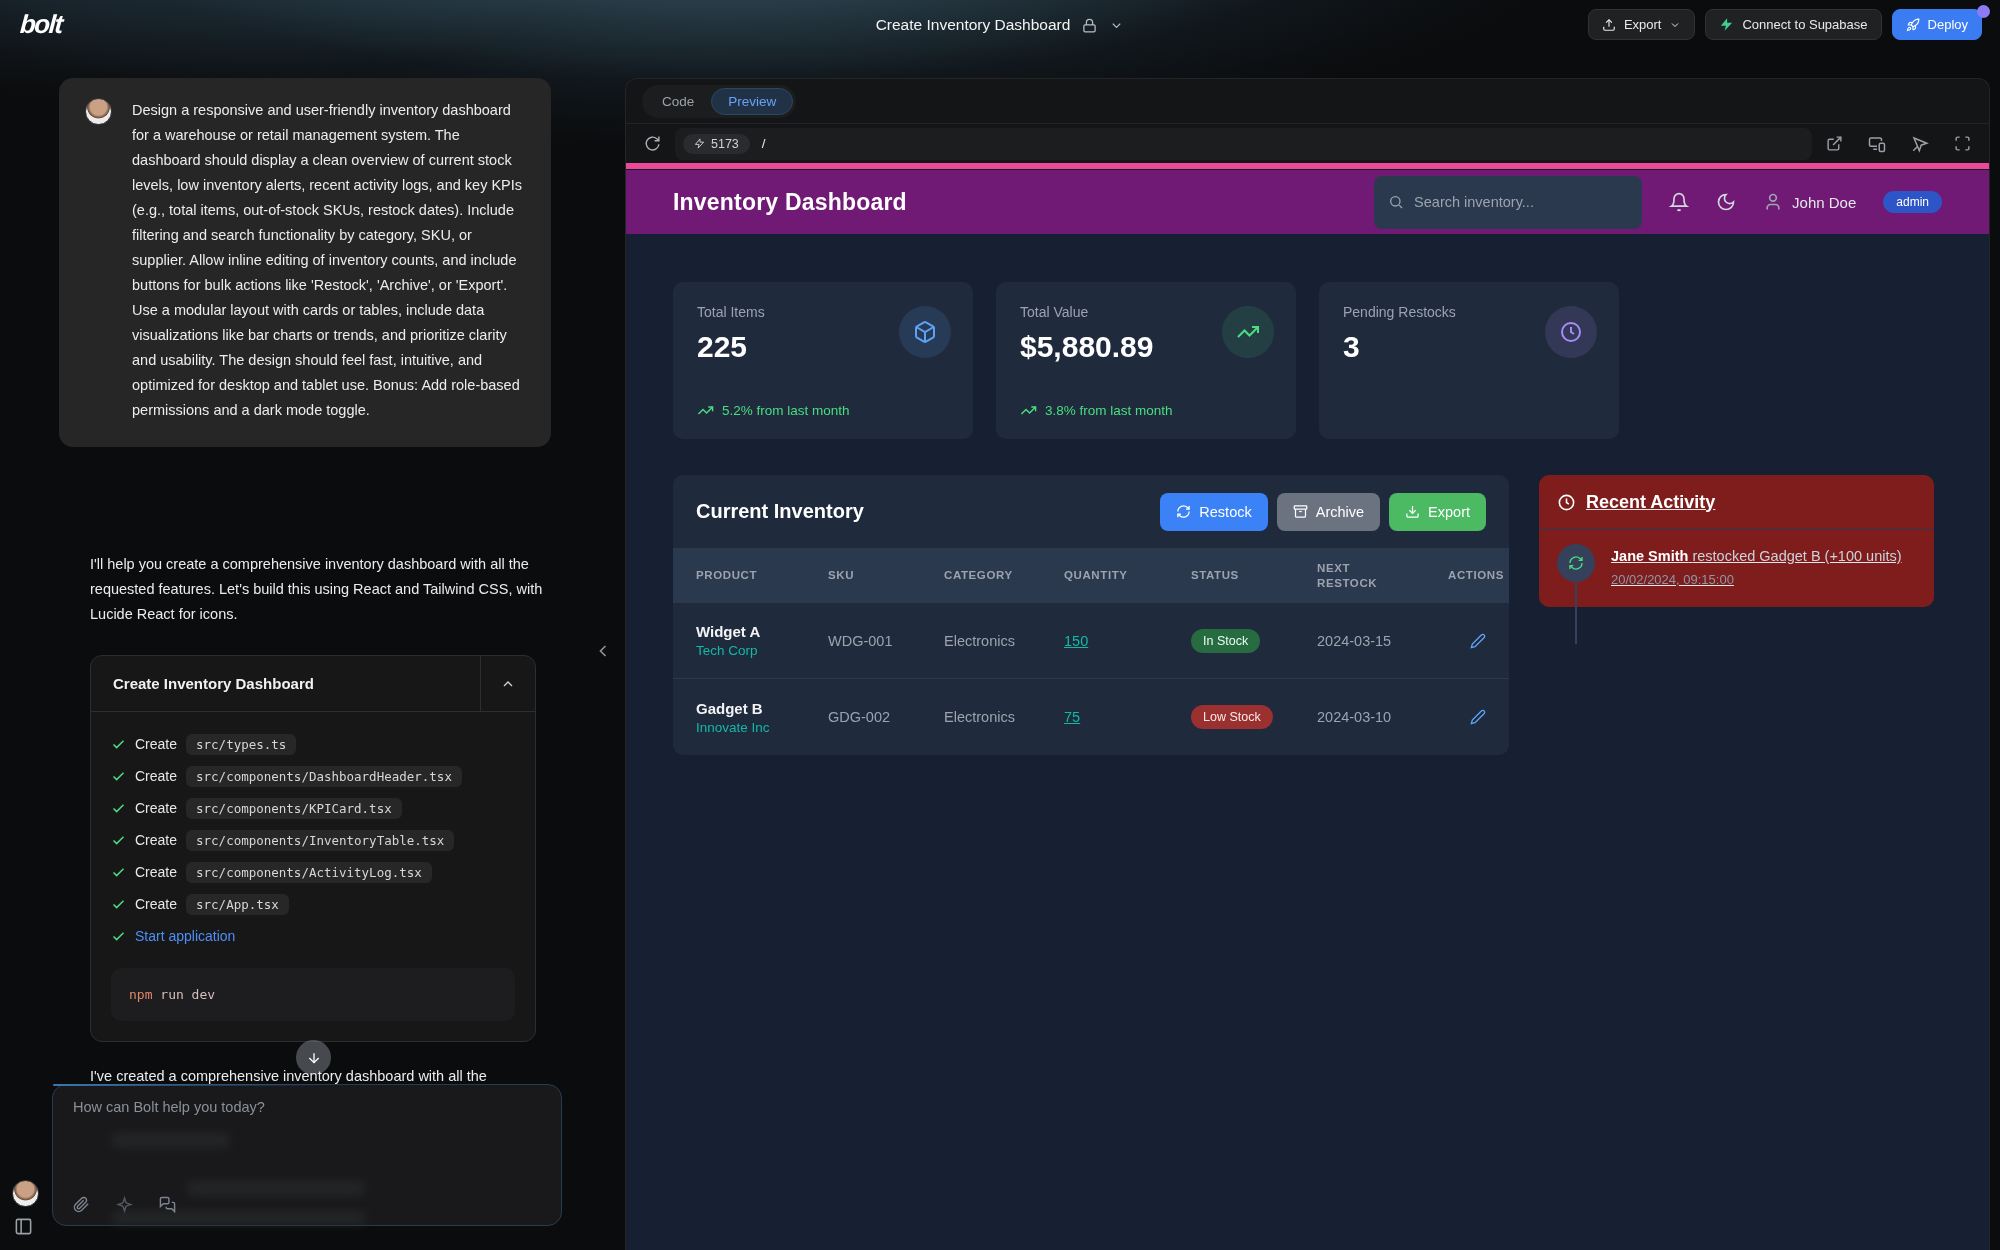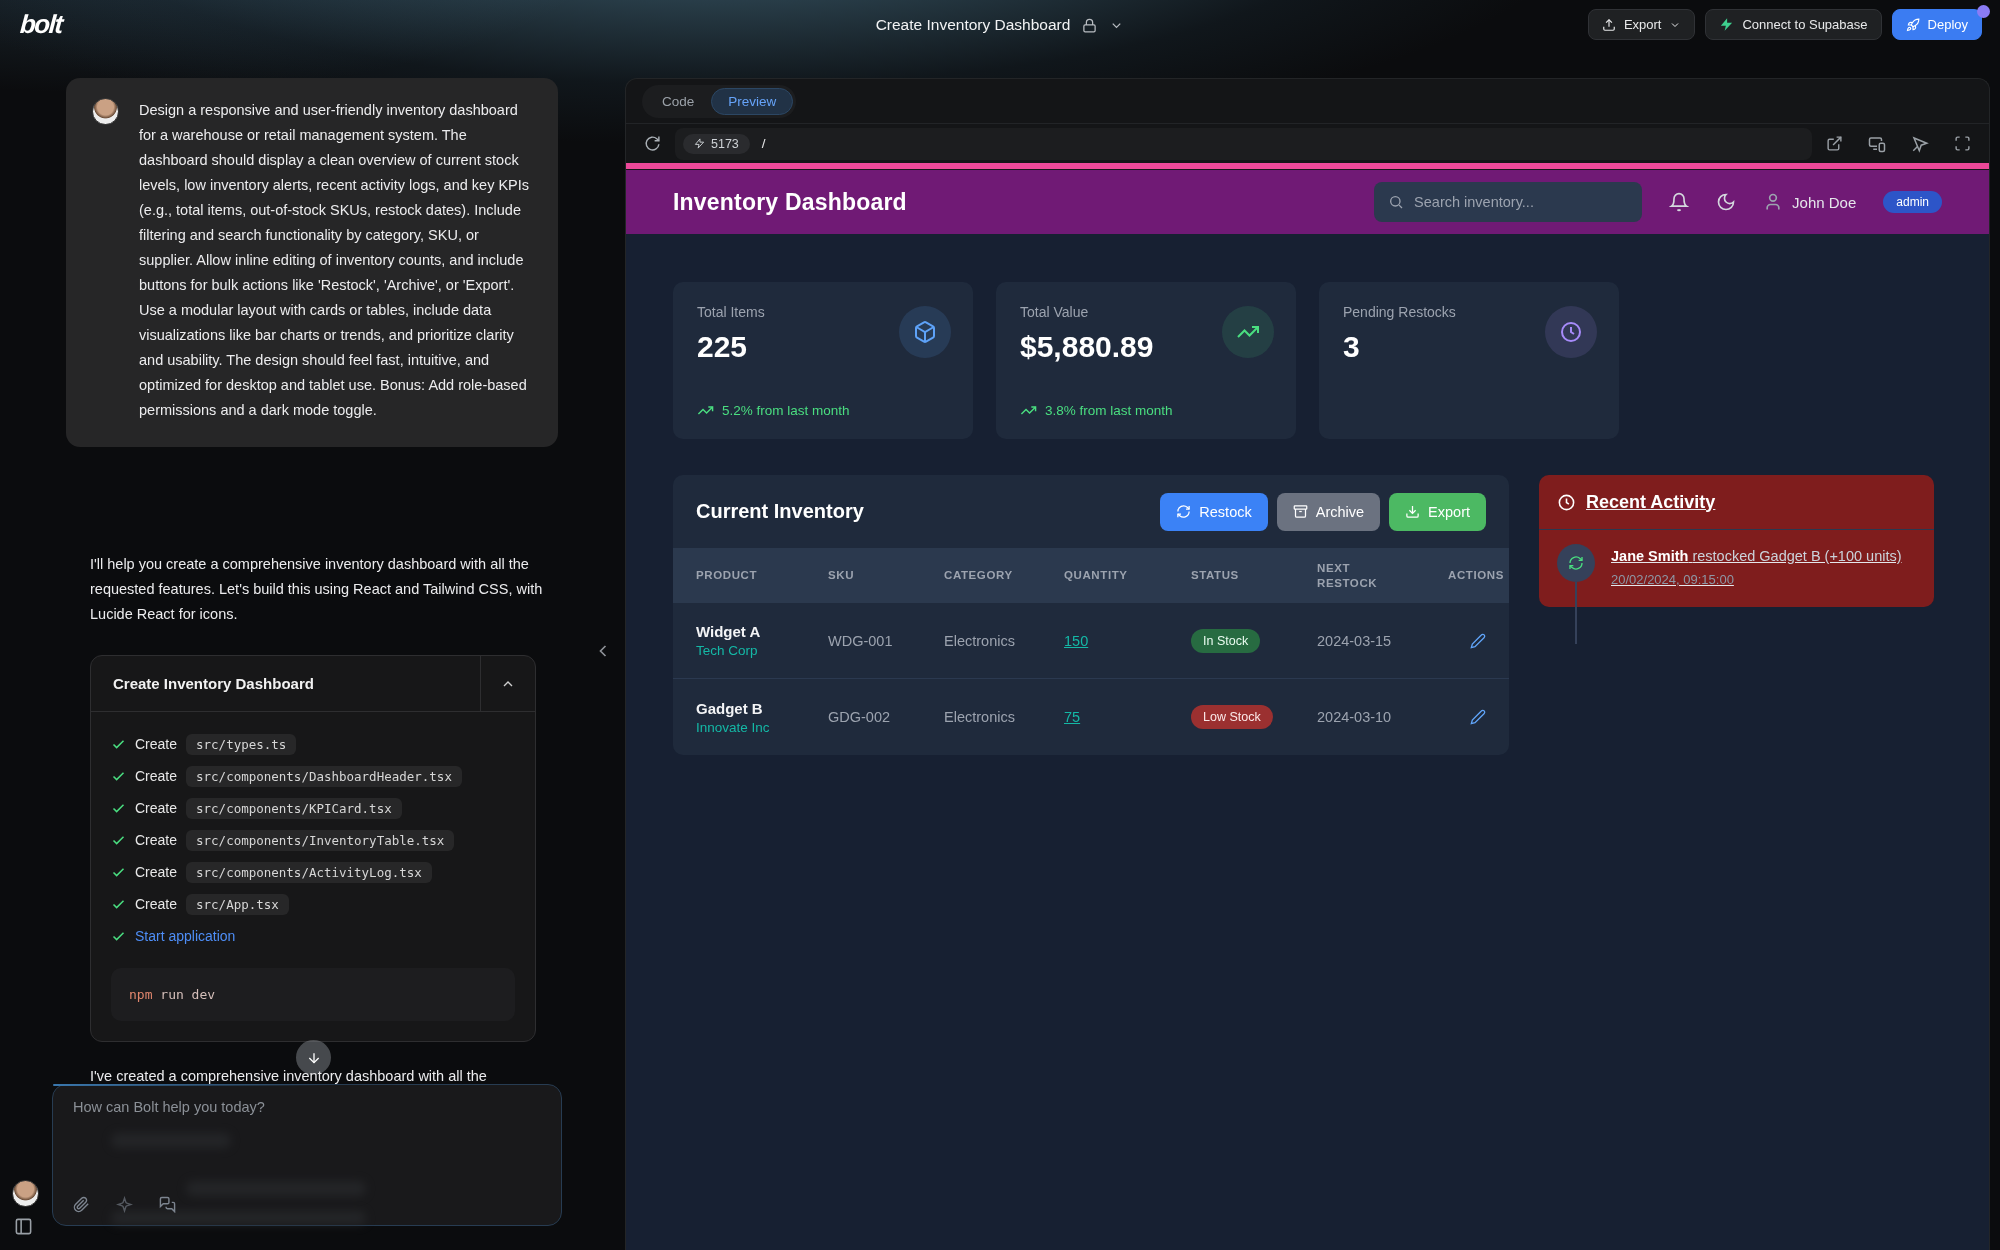--- a/index.html
+++ b/index.html
@@ -17,21 +17,21 @@
   .topbar { position:absolute; left:0; top:0; width:2000px; height:50px; z-index:5; }
   .logo { position:absolute; left:20px; top:9px; font-size:26px; font-weight:bold; font-style:italic; letter-spacing:-1.5px; color:#fff; transform:skewX(-4deg); }
   .proj-title { position:absolute; left:0; right:0; top:0; height:50px; display:flex; align-items:center; justify-content:center; gap:12px; }
   .proj-title .t { font-size:15.5px; color:#f2f3f4; }
   .topbar-right { position:absolute; right:18px; top:9px; display:flex; gap:10px; align-items:center; }
   .tb-btn { display:flex; align-items:center; gap:8px; height:31px; padding:0 13px; border-radius:8px; background:#1f2123; border:1px solid #303236; color:#e8e9ea; font-size:13px; }
   .tb-btn.deploy { background:#3b7cf2; border-color:#3b7cf2; color:#fff; }
   .notif-dot { position:absolute; right:10px; top:5px; width:13px; height:13px; border-radius:50%; background:#8b7cf6; }
 
   
-  .user-card { position:absolute; left:66px; top:78px; width:492px; background:#262627; border-radius:14px; padding:20px 26px 24px 26px; }
+  .user-card { position:absolute; left:59px; top:78px; width:492px; background:#262627; border-radius:14px; padding:20px 26px 24px 26px; }
   .user-card .row { display:flex; gap:20px; }
   .avatar { width:27px; height:27px; border-radius:50%; flex:none; border:1px solid #3a3a3a;
     background: radial-gradient(circle at 50% 32%, #caa184 0 38%, #6d4f3a 52%, #ededed 56%); }
   .prompt { font-size:14.5px; line-height:25px; color:#ececee; }
   .assist-intro { position:absolute; left:90px; top:552px; width:468px; font-size:14.5px; line-height:25px; color:#ececee; }
   .artifact { position:absolute; left:90px; top:655px; width:446px; background:#171718; border:1px solid #2e2e30; border-radius:12px; overflow:hidden; }
   .artifact-head { display:flex; align-items:stretch; border-bottom:1px solid #2e2e30; }
   .artifact-head .title { flex:1; display:flex; align-items:center; padding:0 22px; height:55px; font-size:15px; font-weight:bold; color:#f2f2f2; }
   .artifact-head .chev { width:55px; display:flex; align-items:center; justify-content:center; border-left:1px solid #2e2e30; color:#cfcfcf; cursor:pointer; }
   .steps { padding:16px 20px 6px 20px; }
@@ -65,21 +65,21 @@
   .port-pill { display:flex; align-items:center; gap:6px; background:#2a2b2e; border-radius:999px; padding:3px 11px; color:#cfd3d7; font-size:12.5px; cursor:pointer; }
   .url-path { color:#e8e9ea; font-size:13.5px; }
   .url-icons { display:flex; gap:25px; color:#9aa0a6; }
   .url-icons .icon { cursor:pointer; }
 
   
   .dash { position:absolute; left:0; top:91px; right:0; bottom:0; background:#172032; }
   .dash-head { height:64px; background:#701a75; display:flex; align-items:center; padding:0 47px; }
   .dash-title { font-size:23px; font-weight:bold; color:#fff; letter-spacing:.2px; }
   .dash-head-right { margin-left:auto; display:flex; align-items:center; gap:27px; }
-  .search { width:268px; height:40px; background:#2b394e; border-radius:8px; display:flex; align-items:center; gap:10px; padding:0 14px; color:#9ca3af; }
+  .search { width:268px; height:53px; background:#2b394e; border-radius:8px; display:flex; align-items:center; gap:10px; padding:0 14px; color:#9ca3af; }
   .search input { background:transparent; border:none; outline:none; color:#cbd2da; font-size:14.5px; width:200px; font-family:"Liberation Sans", sans-serif; }
   .search input::placeholder { color:#9ca3af; }
   .head-ic { color:#d4d8de; cursor:pointer; }
   .userblk { display:flex; align-items:center; gap:9px; color:#e5e7eb; font-size:15px; cursor:pointer; }
   .badge-admin { background:#2d55c8; color:#fff; font-size:12px; padding:4px 13px; border-radius:999px; }
   .dash-content { padding:48px 47px 0 47px; }
   .kpis { display:flex; gap:23px; }
   .kpi { width:300px; height:157px; background:#1f2a3c; border-radius:10px; padding:22px 24px; position:relative; }
   .kpi .lbl { font-size:14px; color:#9ca3af; }
   .kpi .val { font-size:30px; font-weight:bold; color:#fff; margin-top:10px; }

